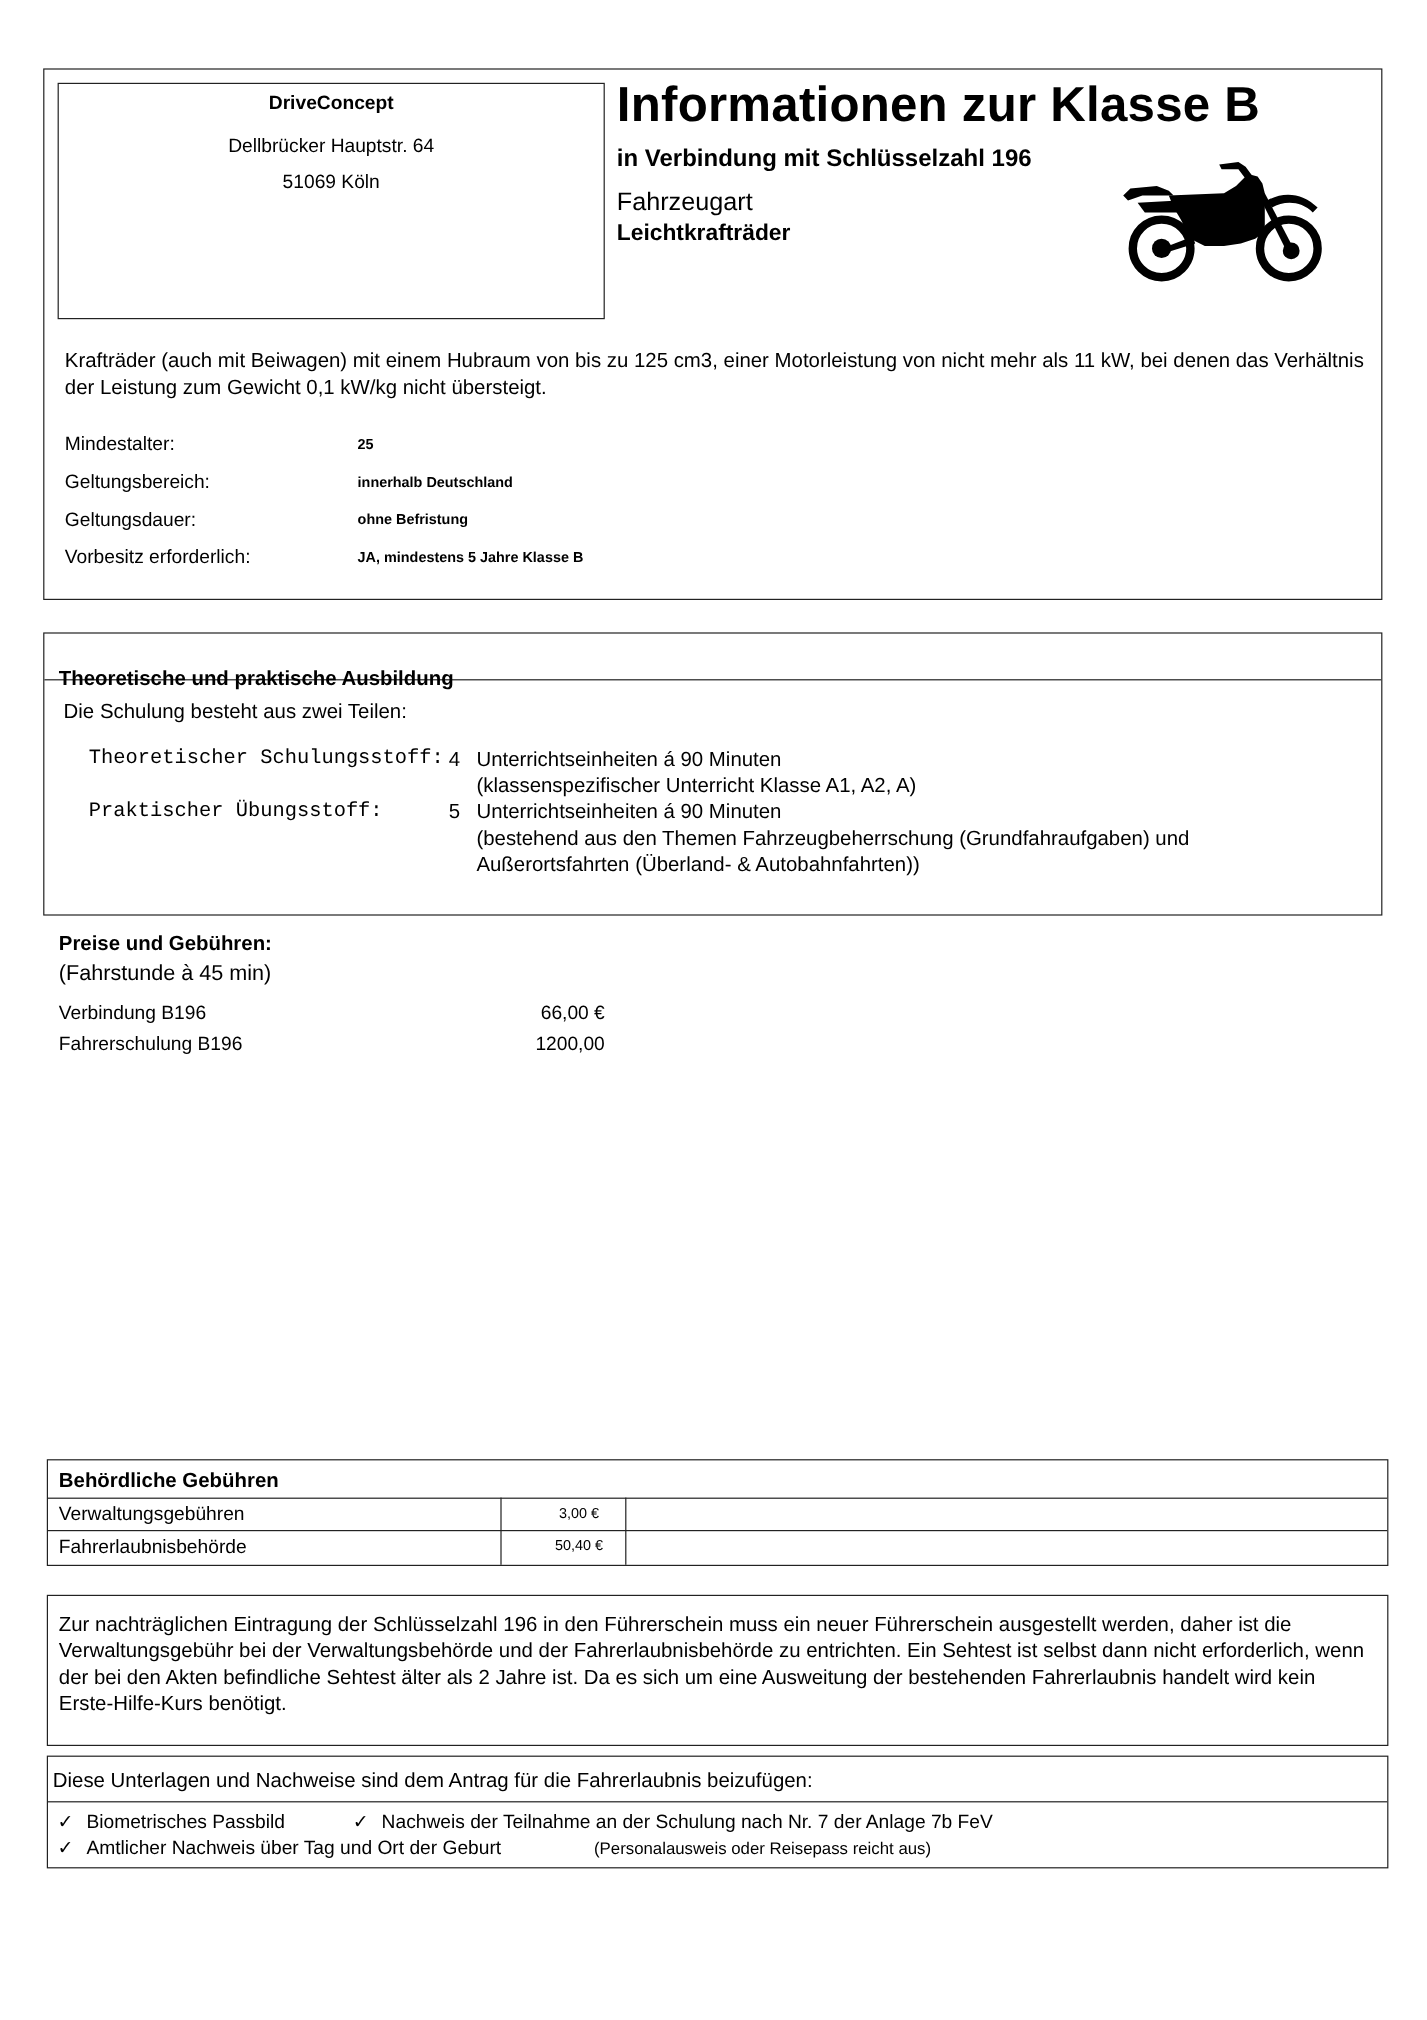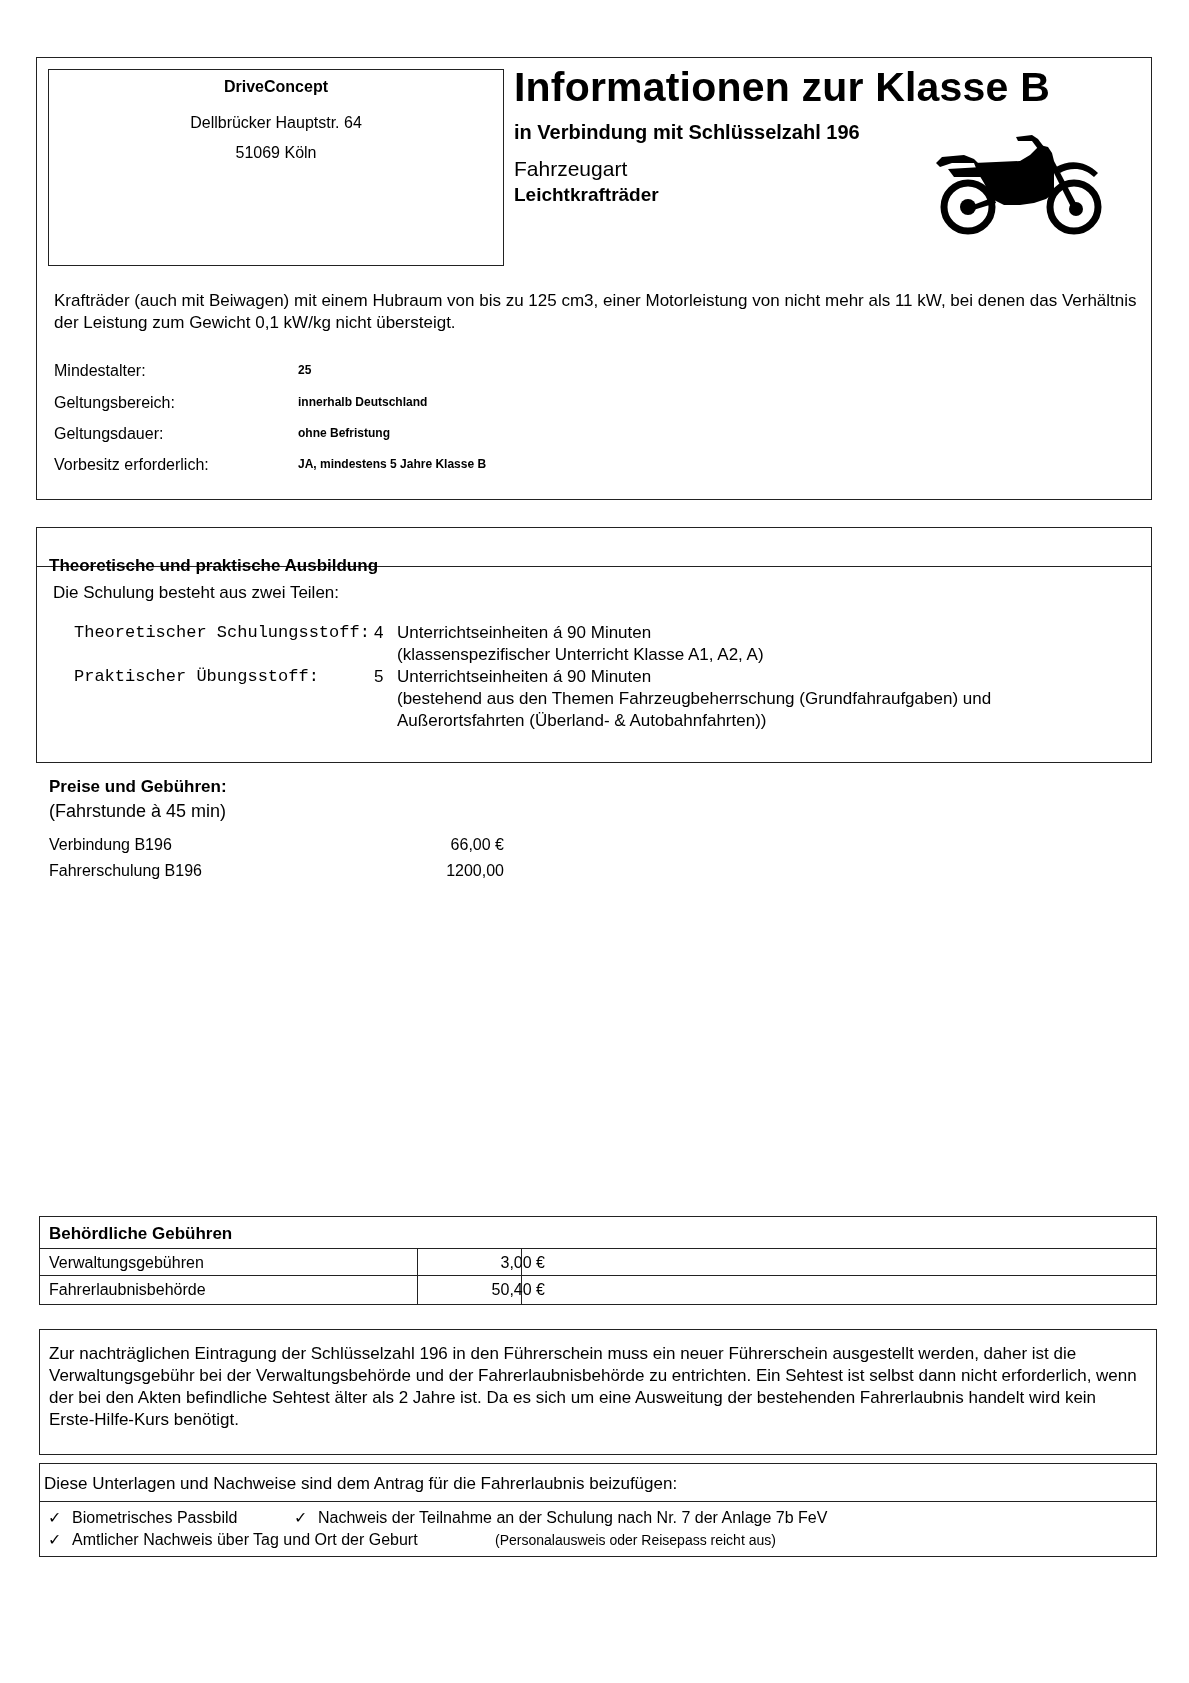--- a/index.html
+++ b/index.html
@@ -41,21 +41,21 @@
   #prices-note { left: 49px; top: 801px; font-size: 18px; }
   .price-name { left: 49px; font-size: 16px; }
   .price-value { left: 400px; width: 104px; text-align: right; font-size: 16px; }
 
   
   #fees-table { left: 39px; top: 1216px; width: 1116px; height: 87px; border: 1.5px solid #222; }
   #fees-table .row-line { position: absolute; left: 0; right: 0; height: 0; border-top: 1.5px solid #222; }
   #fees-table .vline { position: absolute; top: 31px; bottom: 0; width: 0; border-left: 1.5px solid #222; }
   #fees-title { position: absolute; left: 9px; top: 7px; font-size: 17px; font-weight: bold; }
   .fee-name { position: absolute; left: 9px; font-size: 16px; }
-  .fee-value { position: absolute; left: 380px; width: 125px; text-align: right; font-size: 16px; }
+  .fee-value { position: absolute; left: 380px; width: 125px; text-align: center; font-size: 12px; }
 
   
   #note-box { left: 39px; top: 1329px; width: 1116px; height: 124px; border: 1.5px solid #222; }
   #note-text { position: absolute; left: 9px; top: 13px; width: 1095px; font-size: 17px; line-height: 22px; }
 
   
   #docs-box { left: 39px; top: 1463px; width: 1116px; height: 92px; border: 1.5px solid #222; }
   #docs-header-line { position: absolute; left: 0; right: 0; top: 37px; border-top: 1.5px solid #222; }
   #docs-title { position: absolute; left: 4px; top: 10px; font-size: 17px; font-weight: normal; }
   .doc-item { position: absolute; font-size: 16px; white-space: nowrap; }

